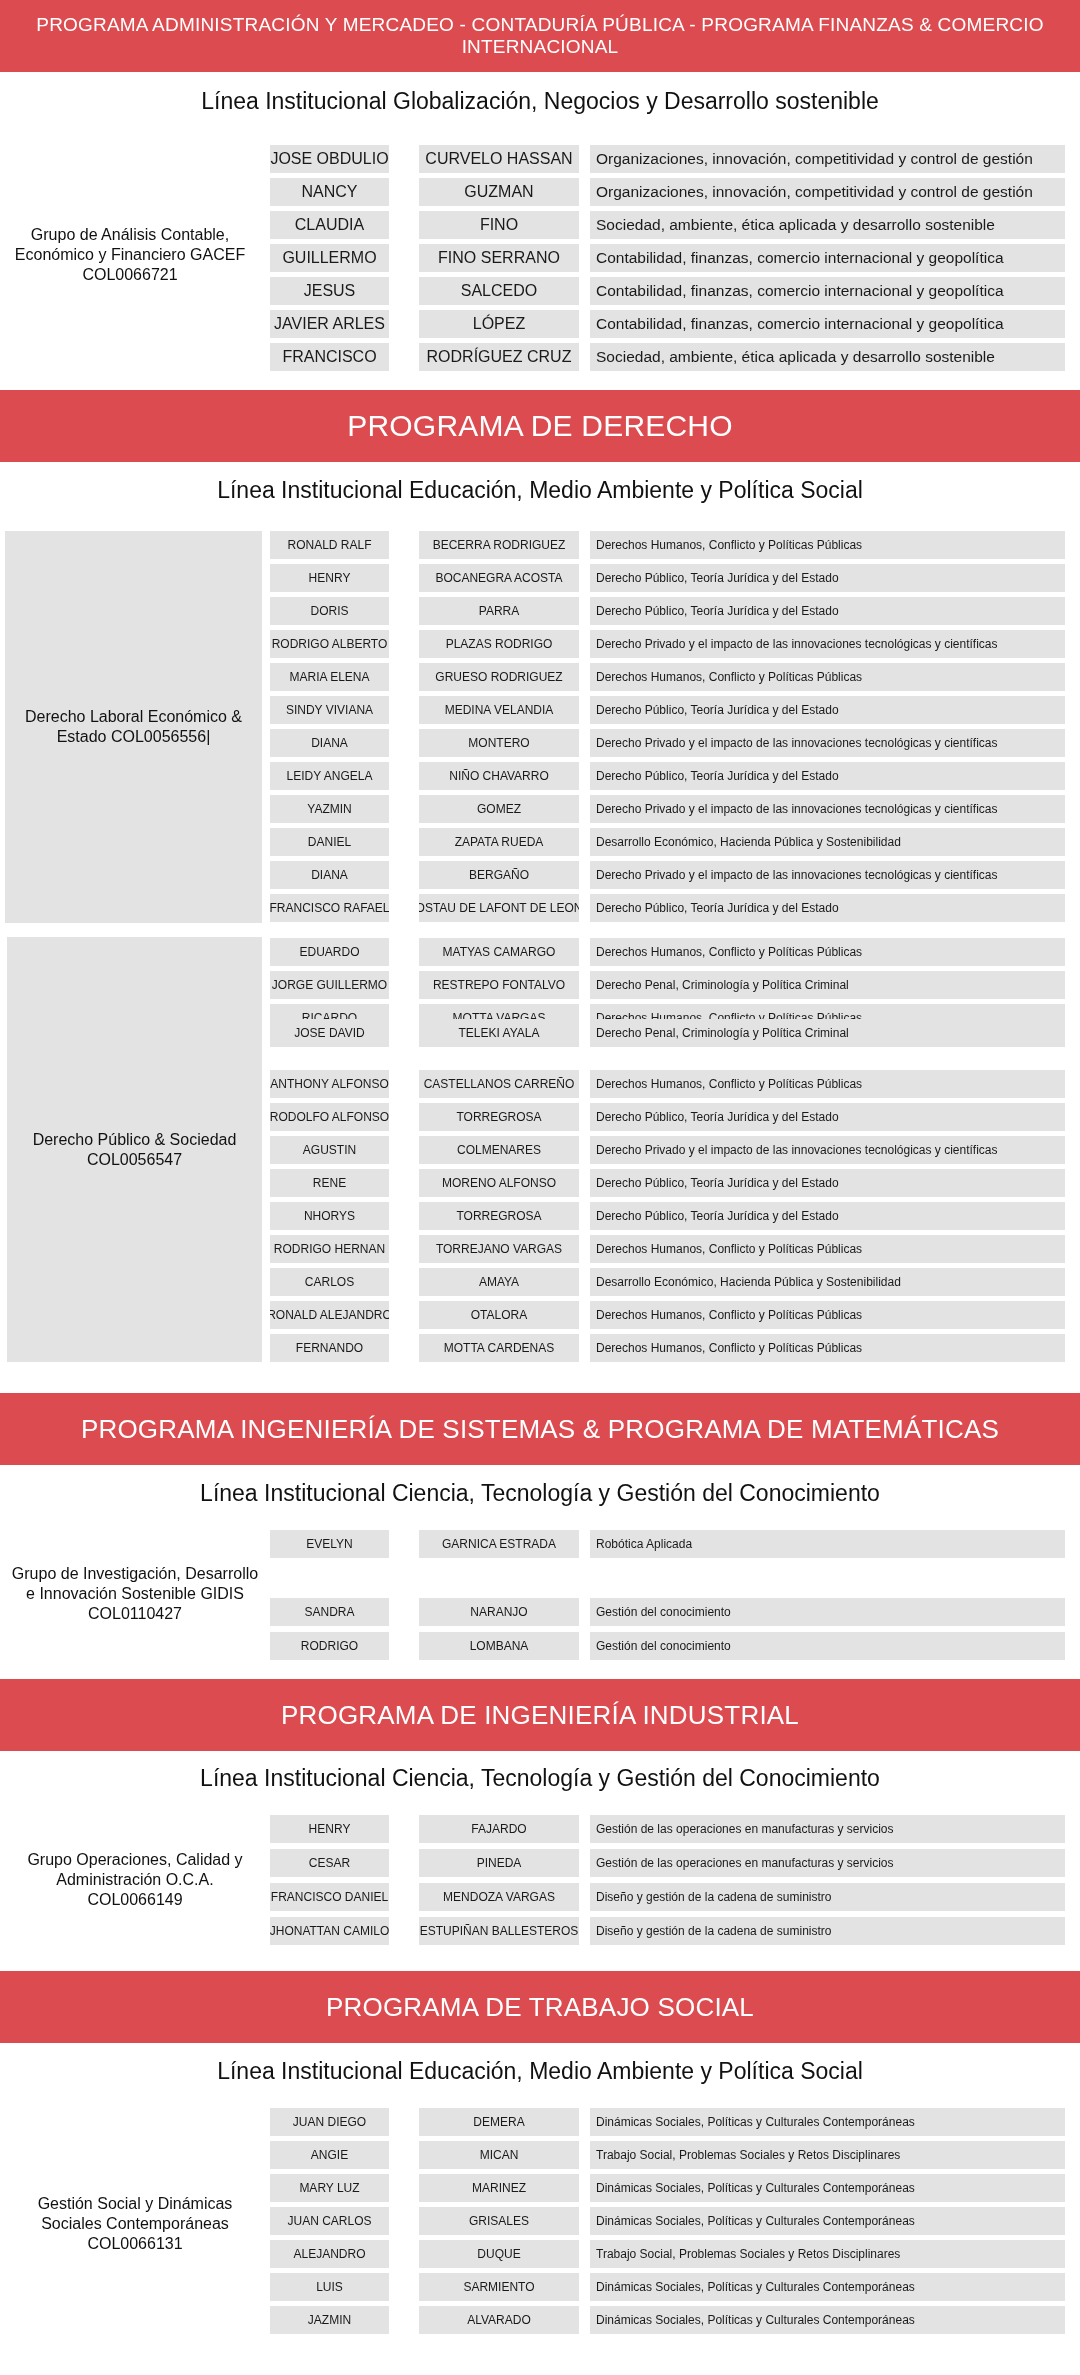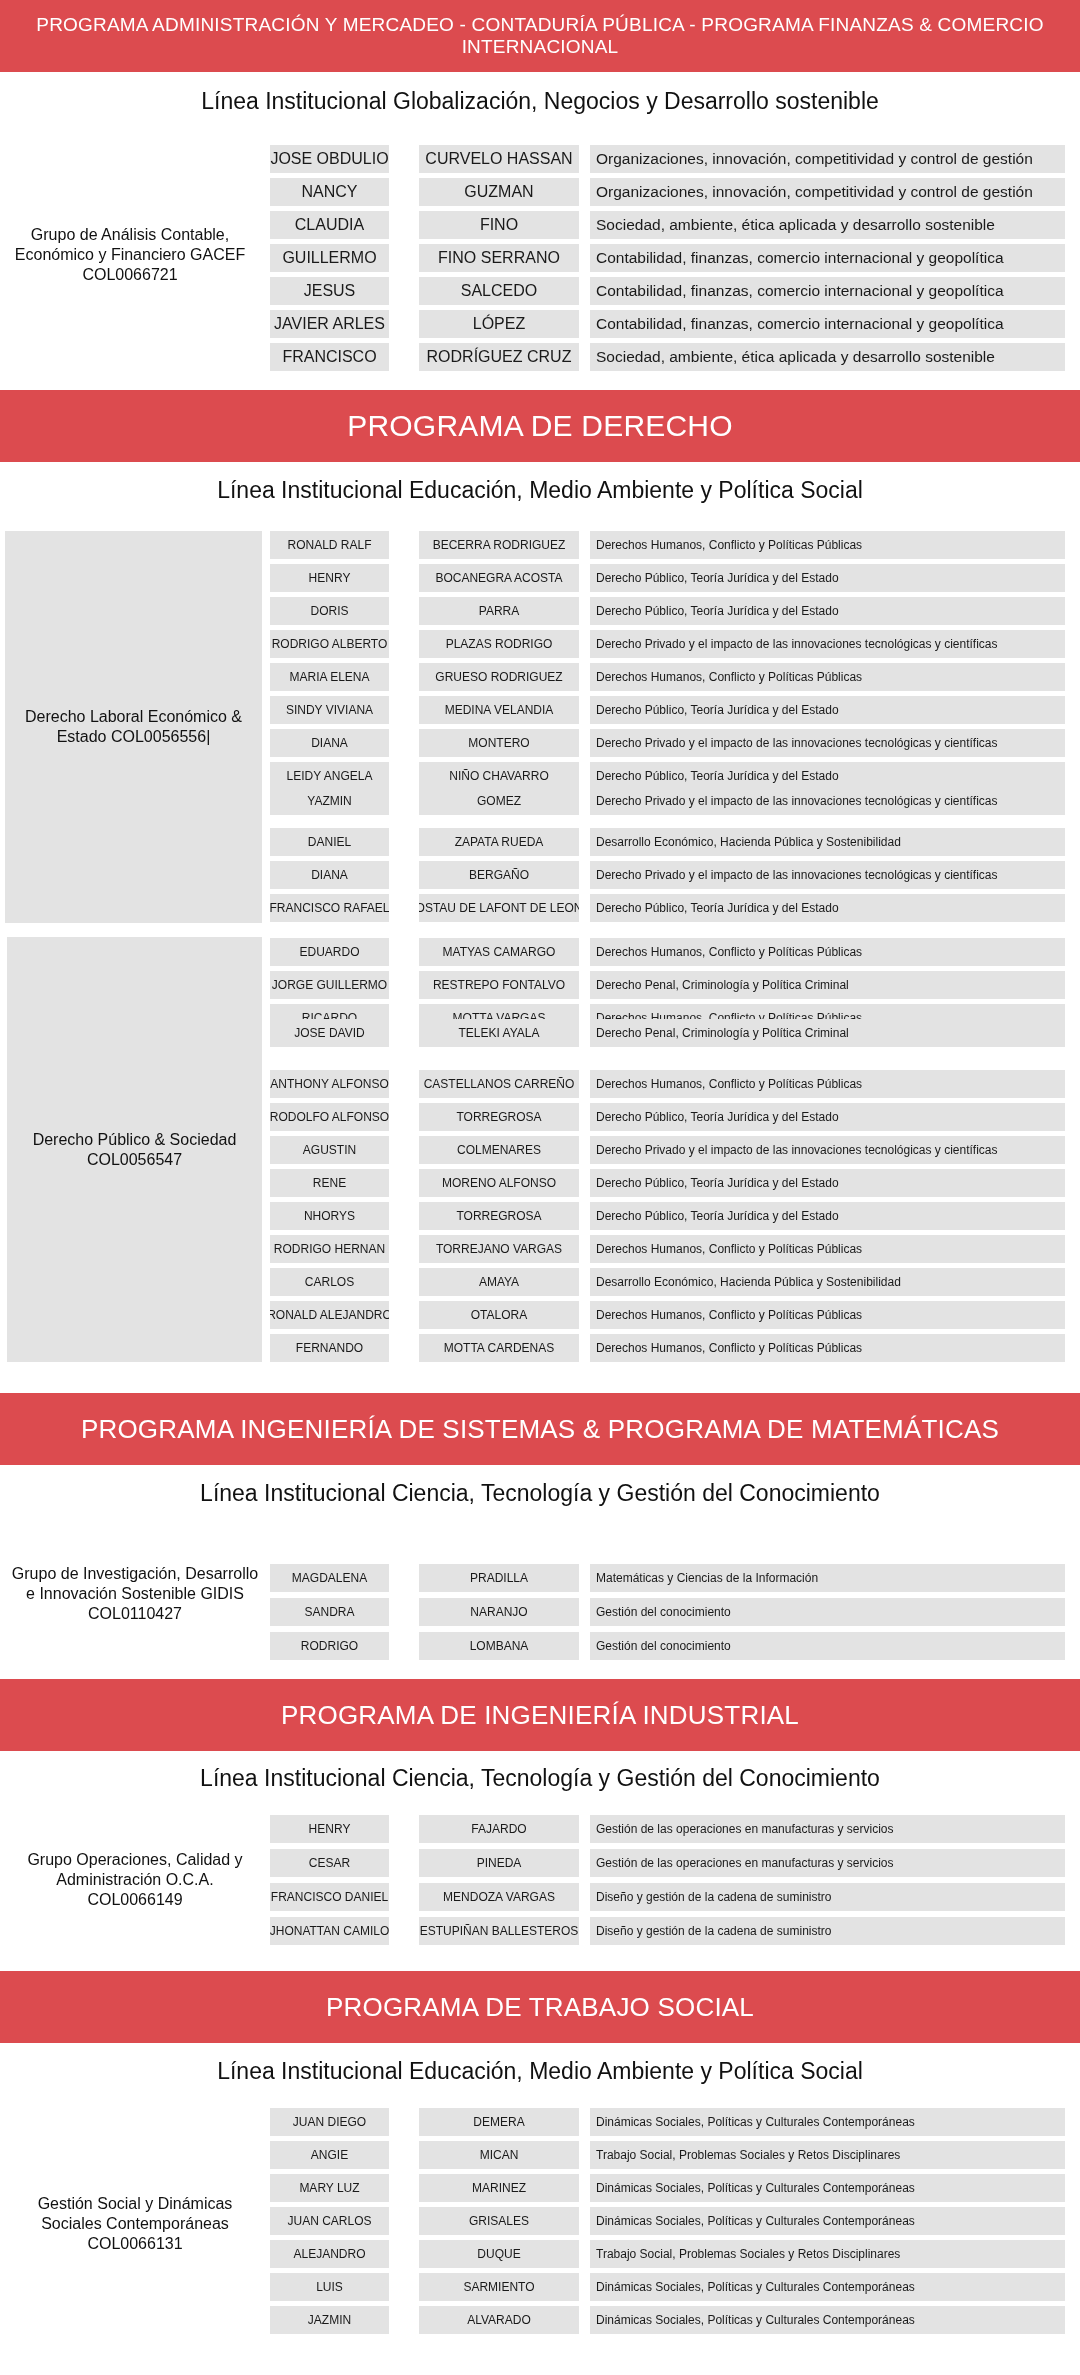--- a/index.html
+++ b/index.html
@@ -106,21 +106,21 @@
     <div class="row" style="top: 198px;">
       <div class="cell c1">DIANA</div>
       <div class="cell c2">MONTERO</div>
       <div class="cell c3">Derecho Privado y el impacto de las innovaciones tecnológicas y científicas</div>
     </div>
     <div class="row" style="top: 231px;">
       <div class="cell c1">LEIDY ANGELA</div>
       <div class="cell c2">NIÑO CHAVARRO</div>
       <div class="cell c3">Derecho Público, Teoría Jurídica y del Estado</div>
     </div>
-    <div class="row" style="top: 256px;">
+    <div class="row" style="top: 264px;">
       <div class="cell c1">YAZMIN</div>
       <div class="cell c2">GOMEZ</div>
       <div class="cell c3">Derecho Privado y el impacto de las innovaciones tecnológicas y científicas</div>
     </div>
     <div class="row" style="top: 297px;">
       <div class="cell c1">DANIEL</div>
       <div class="cell c2">ZAPATA RUEDA</div>
       <div class="cell c3">Desarrollo Económico, Hacienda Pública y Sostenibilidad</div>
     </div>
     <div class="row" style="top: 330px;">
@@ -200,24 +200,24 @@
       <div class="cell c1">FERNANDO</div>
       <div class="cell c2">MOTTA CARDENAS</div>
       <div class="cell c3">Derechos Humanos, Conflicto y Políticas Públicas</div>
     </div>
   </div>
 
 <div class="band mid" style="top:1393px; height:72px;">PROGRAMA INGENIERÍA DE SISTEMAS &amp; PROGRAMA DE MATEMÁTICAS</div>
 <div class="line-title" style="top:1480px;">Línea Institucional Ciencia, Tecnología y Gestión del Conocimiento</div>
 <div class="group-label" style="left:10px; top:1530px; width:250px; height:128px;">Grupo de Investigación, Desarrollo e Innovación Sostenible GIDIS  COL0110427</div>
 <div class="rows" style="top: 1530px; height: 136px;">
-    <div class="row" style="top: 34px;">
-      <div class="cell c1">MAGDALENA</div>
-      <div class="cell c2">PRADILLA</div>
-      <div class="cell c3">Matemáticas y Ciencias de la Información</div>
+    <div class="row" style="top: 0px;">
+      <div class="cell c1">EVELYN</div>
+      <div class="cell c2">GARNICA ESTRADA</div>
+      <div class="cell c3">Robótica Aplicada</div>
     </div>
     <div class="row" style="top: 68px;">
       <div class="cell c1">SANDRA</div>
       <div class="cell c2">NARANJO</div>
       <div class="cell c3">Gestión del conocimiento</div>
     </div>
     <div class="row" style="top: 102px;">
       <div class="cell c1">RODRIGO</div>
       <div class="cell c2">LOMBANA</div>
       <div class="cell c3">Gestión del conocimiento</div>

